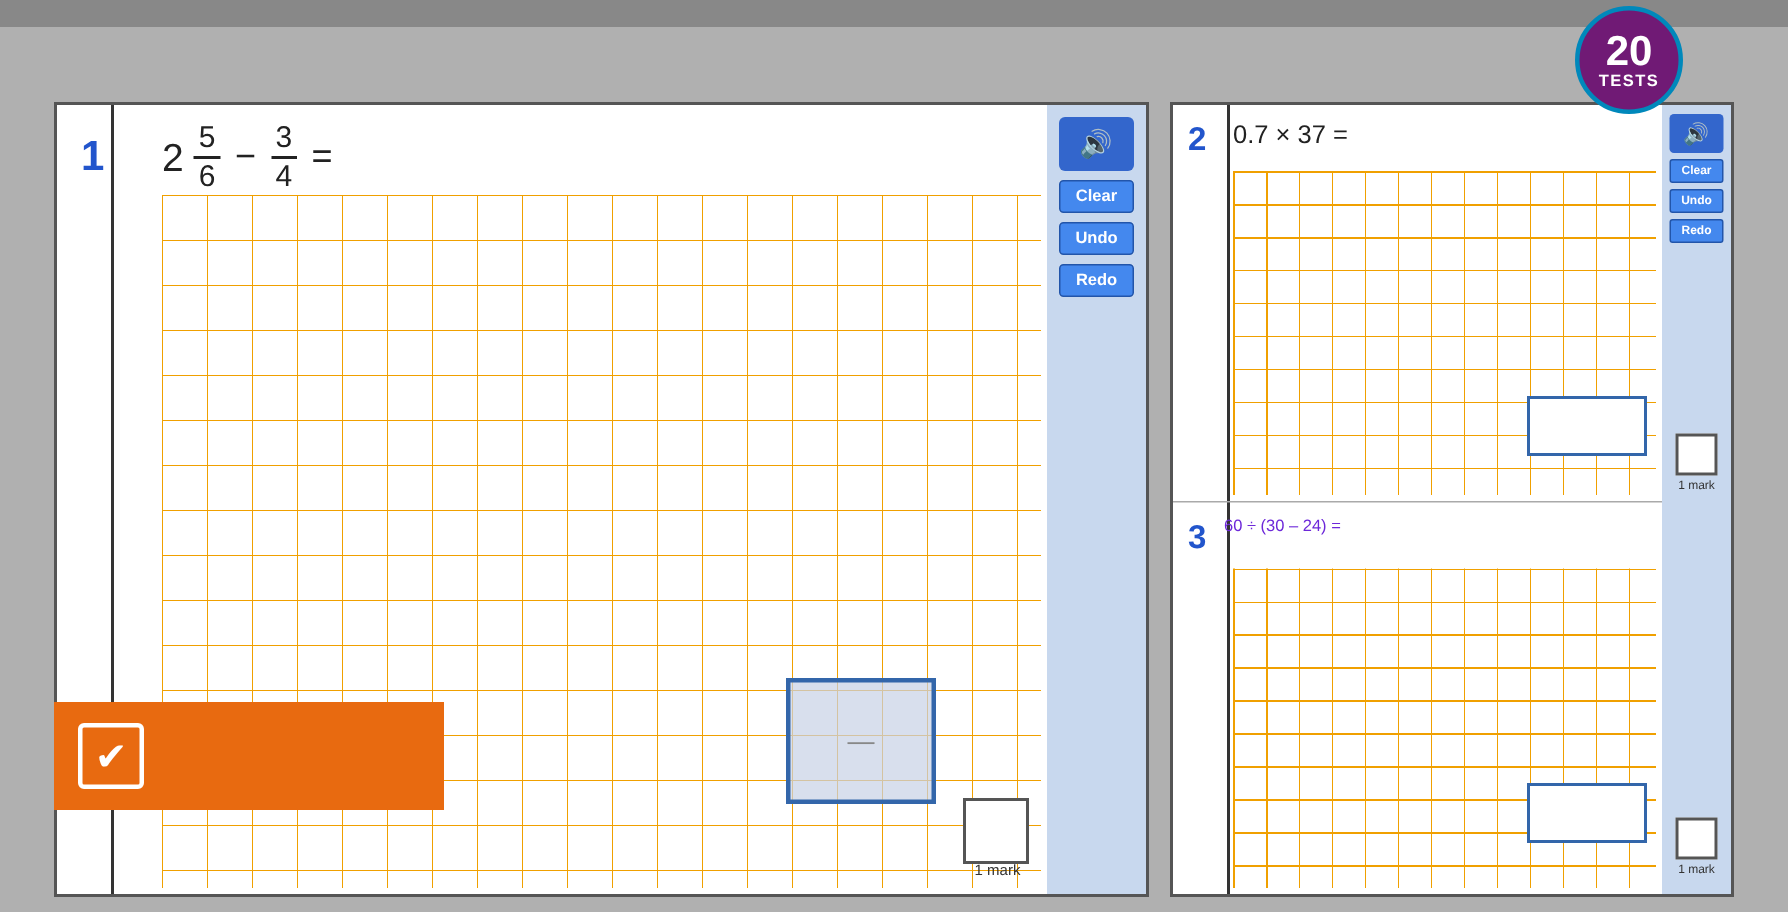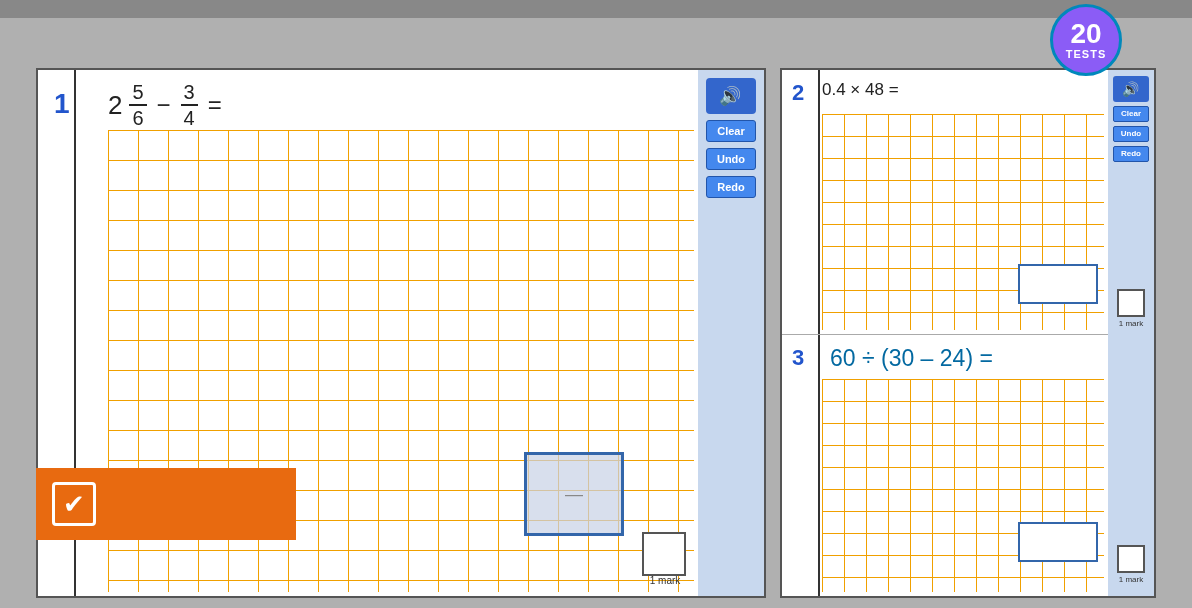--- a/index.html
+++ b/index.html
@@ -19,21 +19,21 @@
       background: #888;
     }
 
     .tests-badge {
       position: absolute;
       top: 4px;
       right: 70px;
       width: 72px;
       height: 72px;
       border-radius: 50%;
-      background: #8b5cf6;
+      background: #701a75;
       display: flex;
       flex-direction: column;
       align-items: center;
       justify-content: center;
       color: white;
       font-weight: bold;
       z-index: 10;
       border: 3px solid #0088bb;
     }
     .tests-badge .num {
@@ -337,23 +337,23 @@
       top: 10px;
       left: 10px;
       font-size: 22px;
       font-weight: bold;
       color: #2255cc;
     }
 
     .q3-equation {
       position: absolute;
       top: 10px;
-      left: 48px;
-      font-size: 23px;
-      color: #0369a1;
+      left: 34px;
+      font-size: 11px;
+      color: #6d28d9;
     }
 
     .grid-area-right-3 {
       position: absolute;
       left: 40px;
       right: 4px;
       top: 44px;
       bottom: 4px;
     }
 
@@ -520,21 +520,21 @@
 <div class="instant-marking">
   <div class="im-icon">✔</div>
 </div>
 
 <div class="right-panel">
   <div class="right-content">
     <div class="vline-right"></div>
 
     <div class="q2-area">
       <div class="question-number-right">2</div>
-      <div class="q2-equation">0.4 × 48 =</div>
+      <div class="q2-equation">0.7 × 37 =</div>
       <div class="grid-area-right">
         <div class="grid-canvas-right"></div>
       </div>
       <div class="answer-box-right-2"></div>
     </div>
 
     <div class="q3-area">
       <div class="question-number-3">3</div>
       <div class="q3-equation">60 ÷ (30 – 24) =</div>
       <div class="grid-area-right-3">

